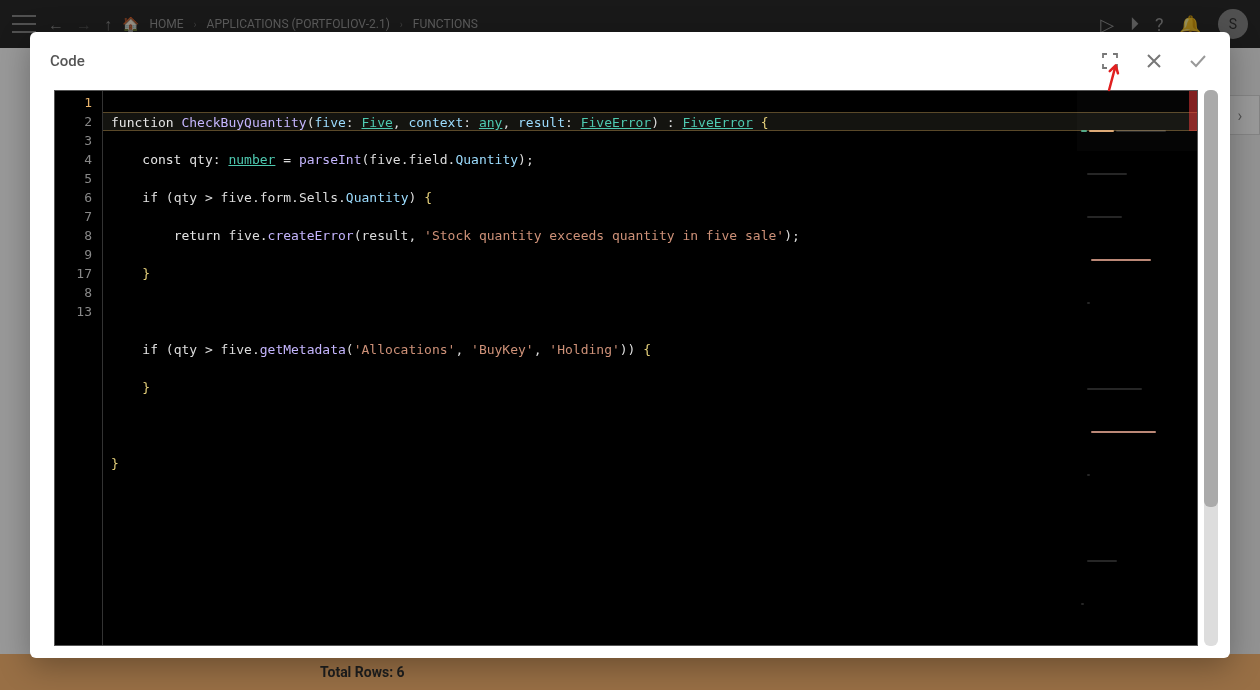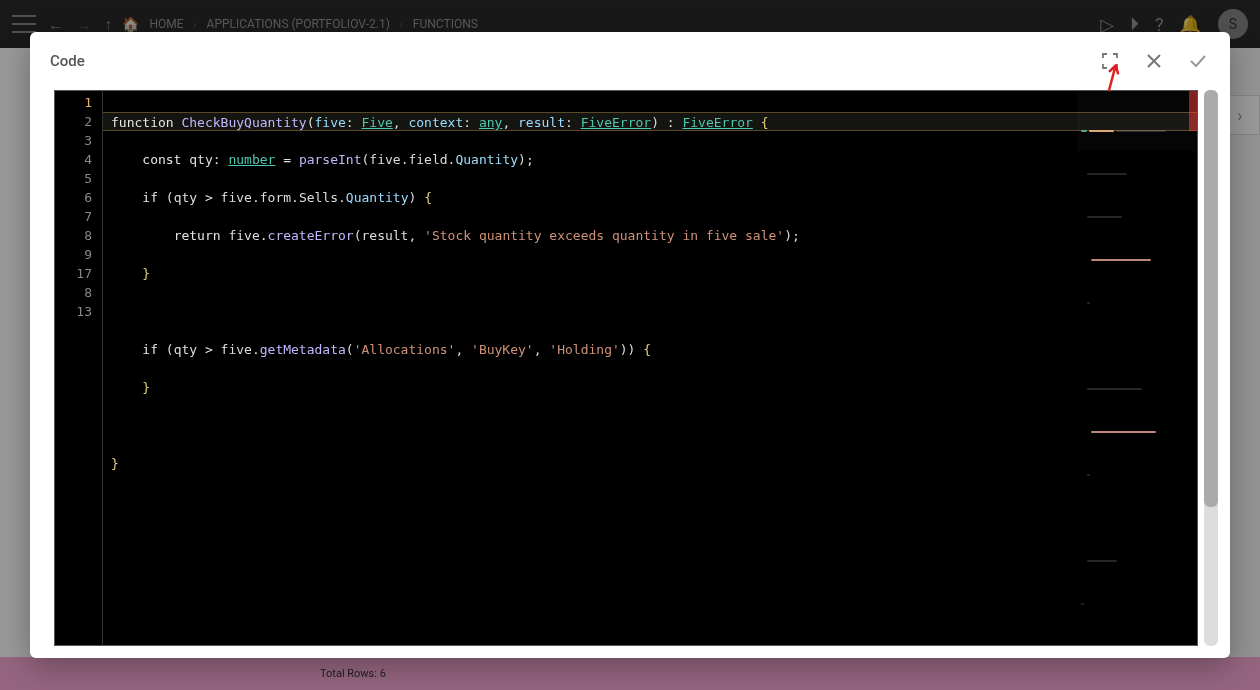--- a/index.html
+++ b/index.html
@@ -12,21 +12,21 @@
     .bg-nav { display: flex; align-items: center; gap: 12px; }
     .bg-nav-icon { color: #888; font-size: 16px; cursor: pointer; }
     .bg-breadcrumb { display: flex; align-items: center; gap: 10px; font-size: 12px; margin-left: 10px; }
     .bg-breadcrumb span { color: #999; }
     .bg-breadcrumb .chev { color: #666; font-size: 10px; }
     .bg-right { margin-left: auto; display: flex; align-items: center; gap: 16px; }
     .bg-right-icon { color: #999; font-size: 18px; }
     .bg-avatar { width: 30px; height: 30px; border-radius: 50%; background: #888; display: flex; align-items: center; justify-content: center; color: #333; font-size: 14px; }
     
     .bg-sidebar { position: absolute; left: 0; top: 48px; bottom: 0; width: 50px; background: #fff; border-right: 1px solid #ddd; }
-    .bg-footer { position: absolute; bottom: 0; left: 0; right: 0; padding: 10px 320px; font-size: 11px; color: #333; background: #f9a8d4; font-weight: 400; }
+    .bg-footer { position: absolute; bottom: 0; left: 0; right: 0; padding: 10px 320px; font-size: 14px; color: #333; background: #fdba74; font-weight: 700; }
     
     .bg-right-toggle { position: absolute; right: 0; top: 95px; width: 40px; height: 40px; background: #fff; border: 1px solid #ddd; display: flex; align-items: center; justify-content: center; color: #888; font-size: 16px; }
     
     
     .overlay { position: absolute; inset: 0; background: rgba(0,0,0,0.4); }
     
     
     .modal { position: absolute; top: 32px; left: 30px; right: 30px; bottom: 32px; background: #fff; border-radius: 6px; display: flex; flex-direction: column; box-shadow: 0 8px 32px rgba(0,0,0,0.3); }
     
     .modal-header { height: 58px; display: flex; align-items: center; padding: 0 20px; }

